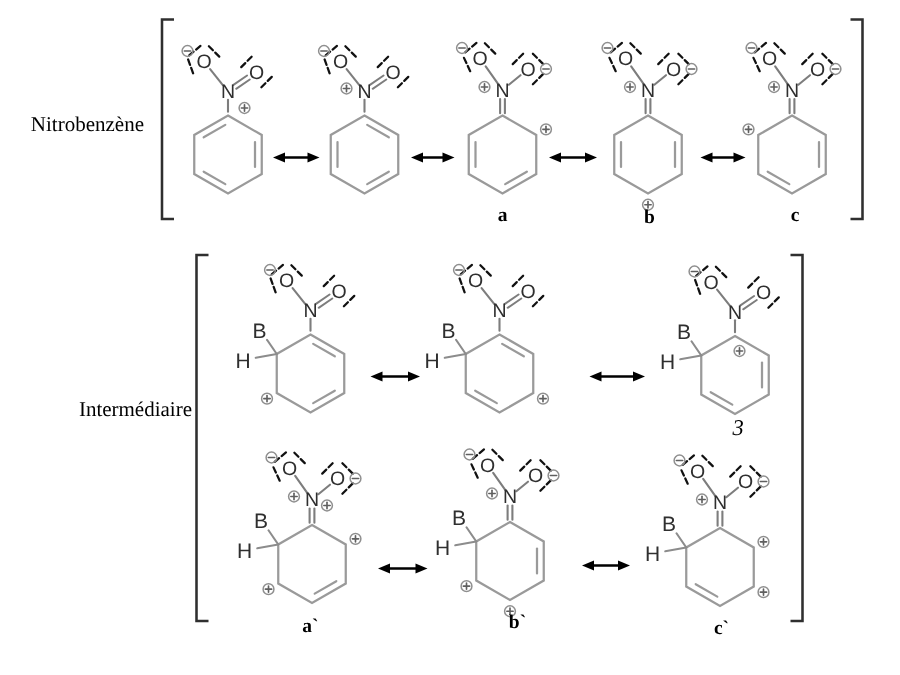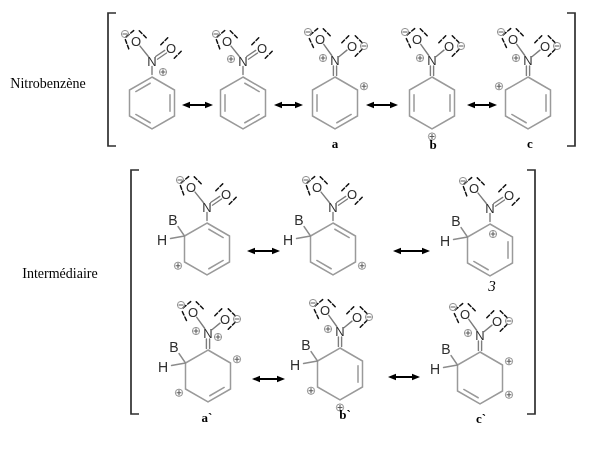--- a/index.html
+++ b/index.html
@@ -1,20 +1,20 @@
 <!DOCTYPE html>
 <html><head>
 <meta charset="utf-8">
 <style>
   html,body{margin:0;padding:0;background:#ffffff;}
   .canvas{position:relative;width:600px;height:450px;background:#ffffff;overflow:hidden;
           font-family:"Liberation Serif",serif;}
-  .section-label{position:absolute;color:#000;font-size:14px;text-align:center;line-height:16.5px;}
+  .section-label{position:absolute;color:#000;font-size:14px;text-align:right;line-height:16.5px;}
   #lbl-top{left:0px;top:76px;width:96px;}
-  #lbl-bottom{left:8px;top:266px;width:104px;}
+  #lbl-bottom{left:24px;top:266px;width:104px;}
   svg{position:absolute;left:0;top:0;}
 </style>
 </head>
 <body>
 
 <div class="canvas">
   <div class="section-label" id="lbl-top">Nitrobenzène</div>
   <div class="section-label" id="lbl-bottom">
     <div>Intermédiaire</div>
   </div>

